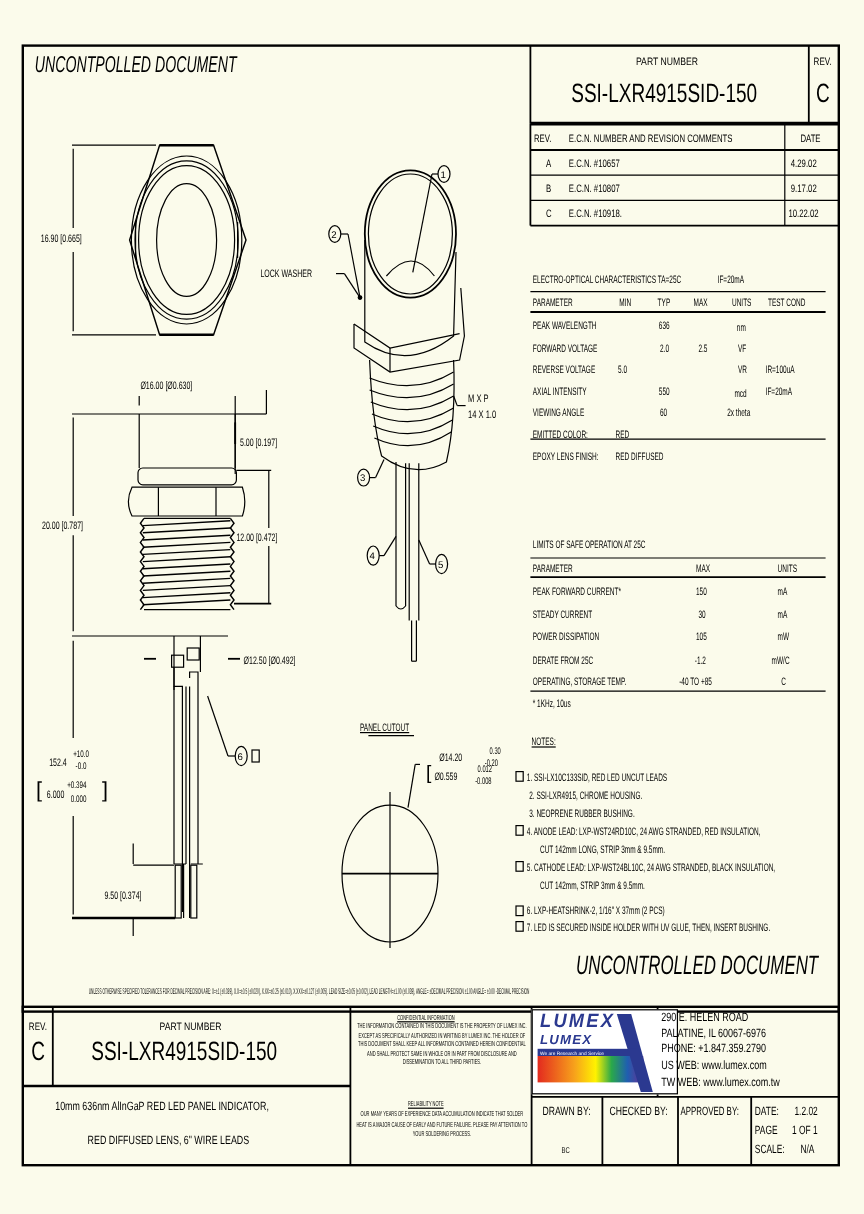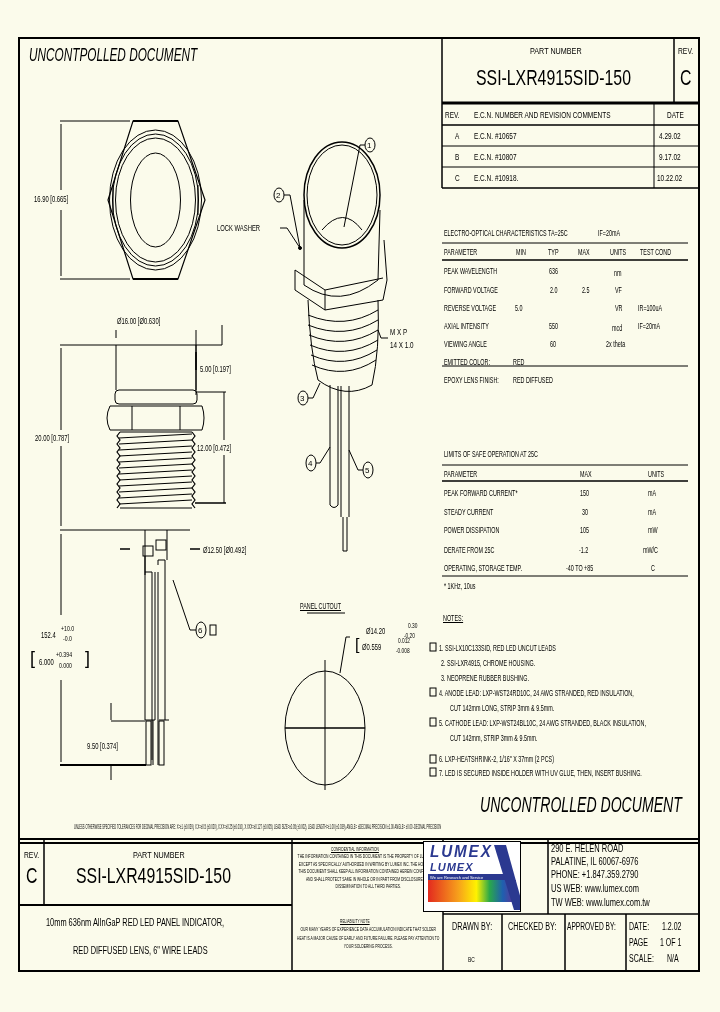--- a/index.html
+++ b/index.html
@@ -337,21 +337,21 @@
 <div class="t" style="left:133px;top:850px;transform:scaleX(0.8);">PART NUMBER</div>
 <div class="t" style="left:76px;top:864px;font-size:22px;line-height:24px;transform:scaleX(0.72);">SSI-LXR4915SID-150</div>
 <div class="t" style="left:46px;top:918px;font-size:10px;transform:scaleX(0.74);">10mm 636nm AlInGaP RED LED PANEL INDICATOR,</div>
 <div class="t" style="left:73px;top:946px;font-size:10px;transform:scaleX(0.74);">RED DIFFUSED LENS, 6" WIRE LEADS</div>
 
 <div class="t" style="left:331px;top:846px;font-size:6px;line-height:7px;transform:scaleX(0.55);text-decoration:underline;">CONFIDENTIAL INFORMATION</div>
 <div class="abs" style="left:296px;top:853px;width:258px;font-family:'Liberation Sans',sans-serif;font-size:6px;line-height:7.5px;text-align:center;transform:scaleX(0.56);transform-origin:left top;">THE INFORMATION CONTAINED IN THIS DOCUMENT IS THE PROPERTY OF LUMEX INC. EXCEPT AS SPECIFICALLY AUTHORIZED IN WRITING BY LUMEX INC. THE HOLDER OF THIS DOCUMENT SHALL KEEP ALL INFORMATION CONTAINED HEREIN CONFIDENTIAL AND SHALL PROTECT SAME IN WHOLE OR IN PART FROM DISCLOSURE AND DISSEMINATION TO ALL THIRD PARTIES.</div>
 <div class="t" style="left:340px;top:918px;font-size:6px;line-height:7px;transform:scaleX(0.55);text-decoration:underline;">RELIABILITY NOTE</div>
 <div class="abs" style="left:296px;top:925px;width:258px;font-family:'Liberation Sans',sans-serif;font-size:6px;line-height:8.5px;text-align:center;transform:scaleX(0.56);transform-origin:left top;">OUR MANY YEARS OF EXPERIENCE DATA ACCUMULATION INDICATE THAT SOLDER HEAT IS A MAJOR CAUSE OF EARLY AND FUTURE FAILURE. PLEASE PAY ATTENTION TO YOUR SOLDERING PROCESS.</div>
 
-<div class="abs" style="left:423px;top:841px;width:98px;height:71px;background:#fff;border:1px solid #000;box-sizing:border-box;overflow:hidden;text-align:right;">
+<div class="abs" style="left:443px;top:841px;width:122px;height:71px;background:#fff;border:1px solid #000;box-sizing:border-box;overflow:hidden;text-align:right;">
   <svg width="101" height="71" viewBox="0 0 101 71">
     <defs>
       <linearGradient id="rb" x1="0" x2="1" y1="0" y2="0">
         <stop offset="0" stop-color="#e32a1f"></stop>
         <stop offset="0.35" stop-color="#f7a21b"></stop>
         <stop offset="0.55" stop-color="#fff200"></stop>
         <stop offset="0.7" stop-color="#2aa84a"></stop>
         <stop offset="0.85" stop-color="#1f5fb0"></stop>
         <stop offset="1" stop-color="#6a2d91"></stop>
       </linearGradient>

